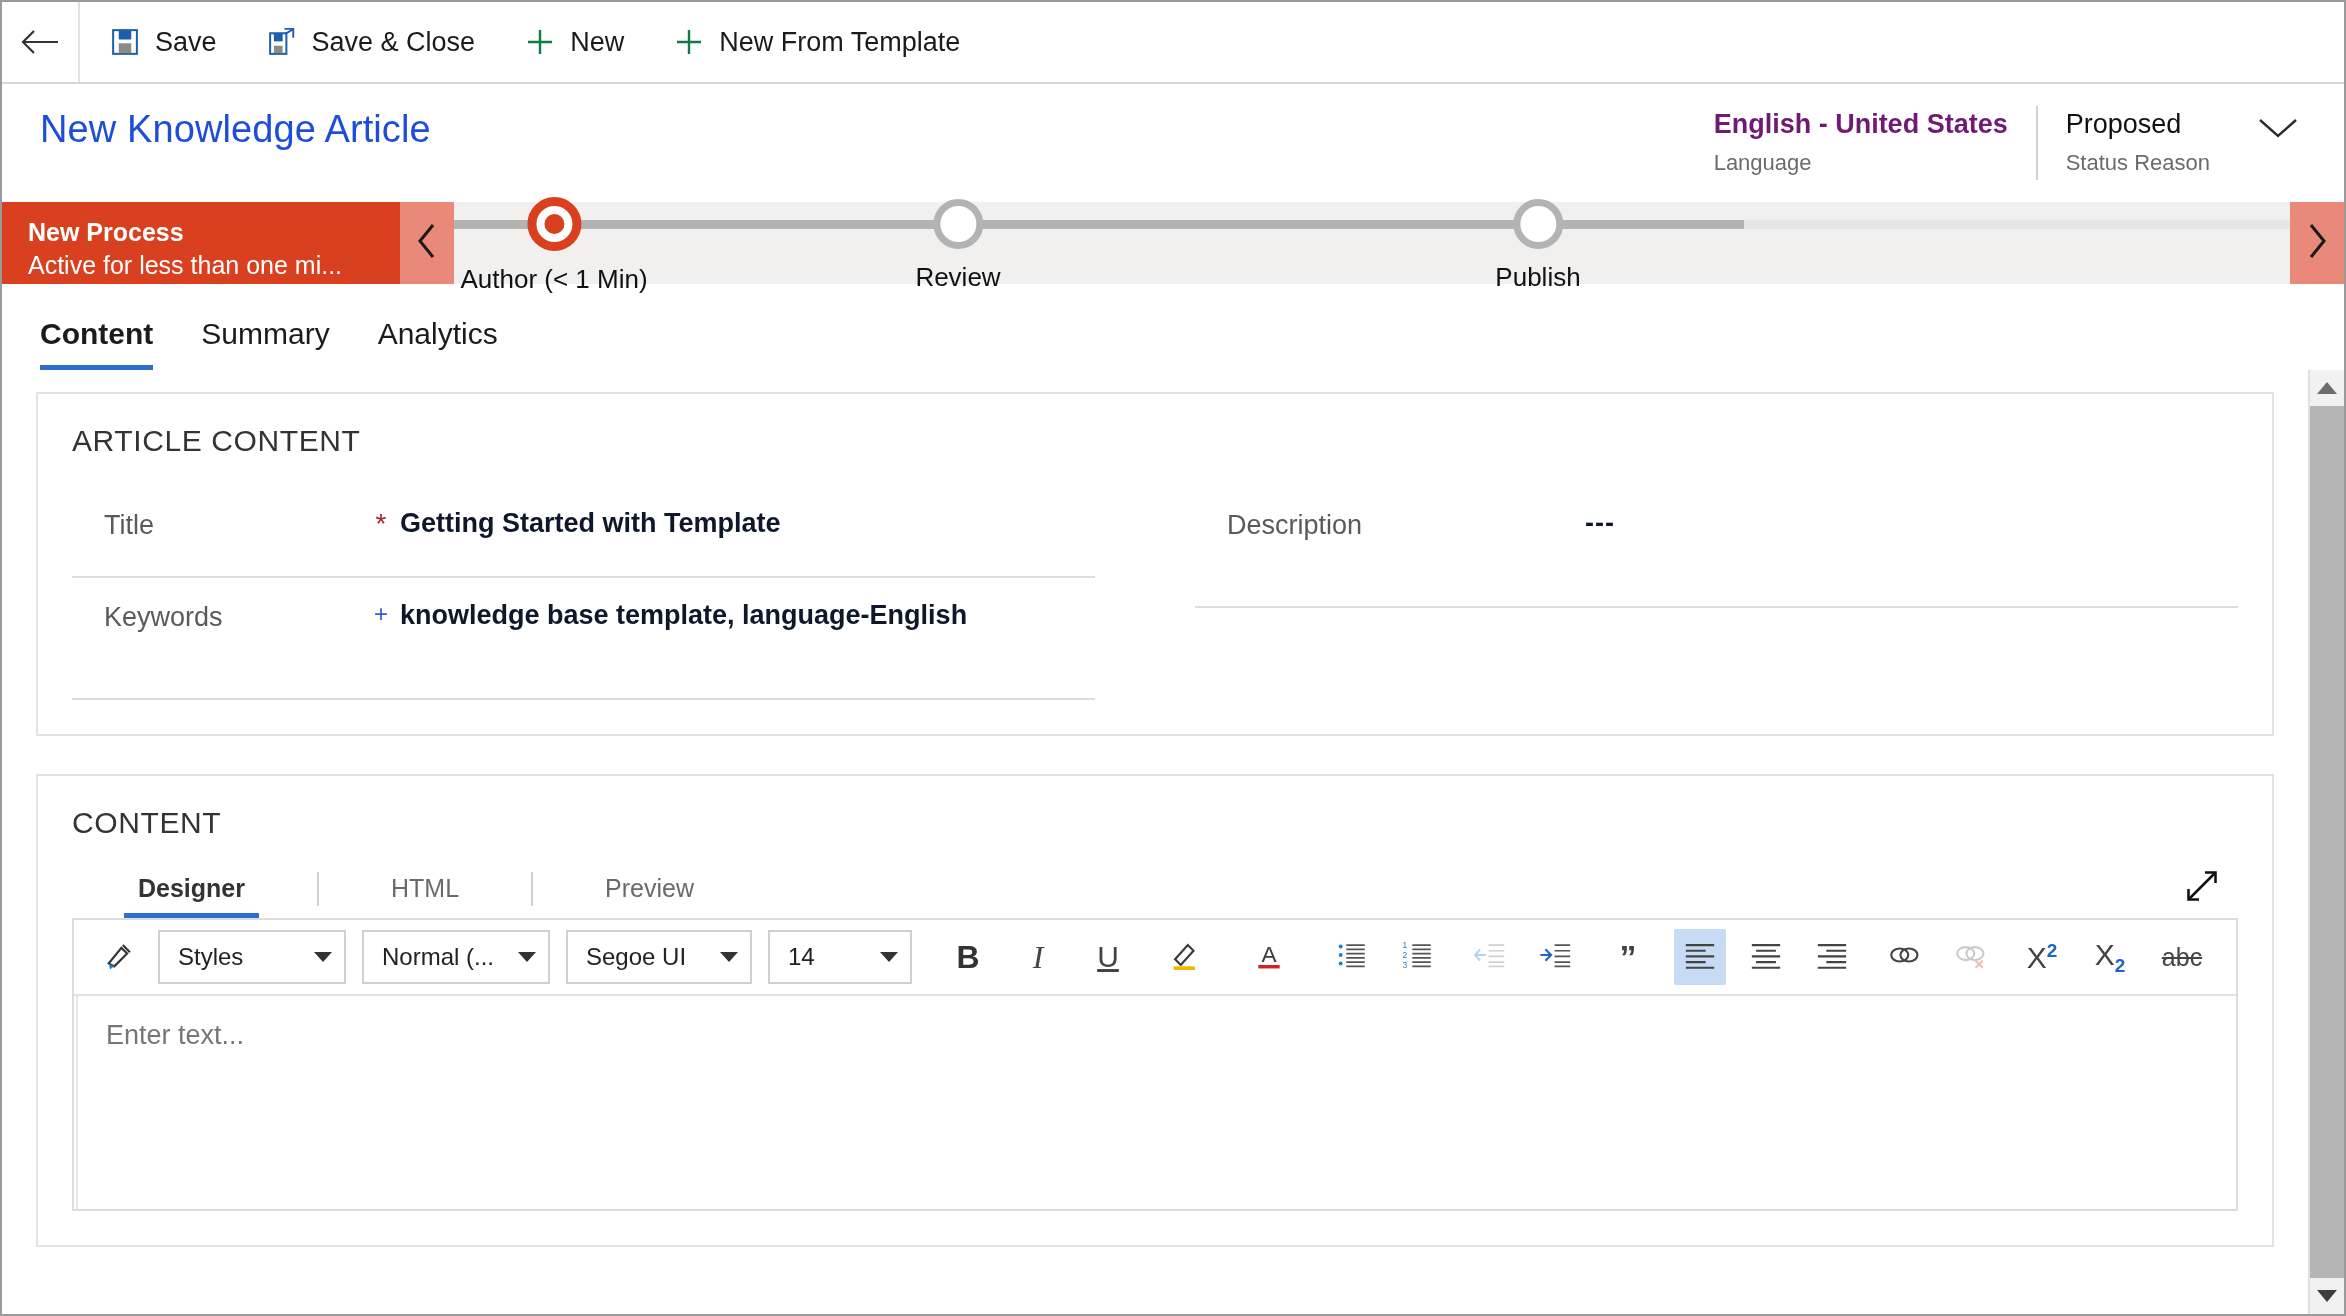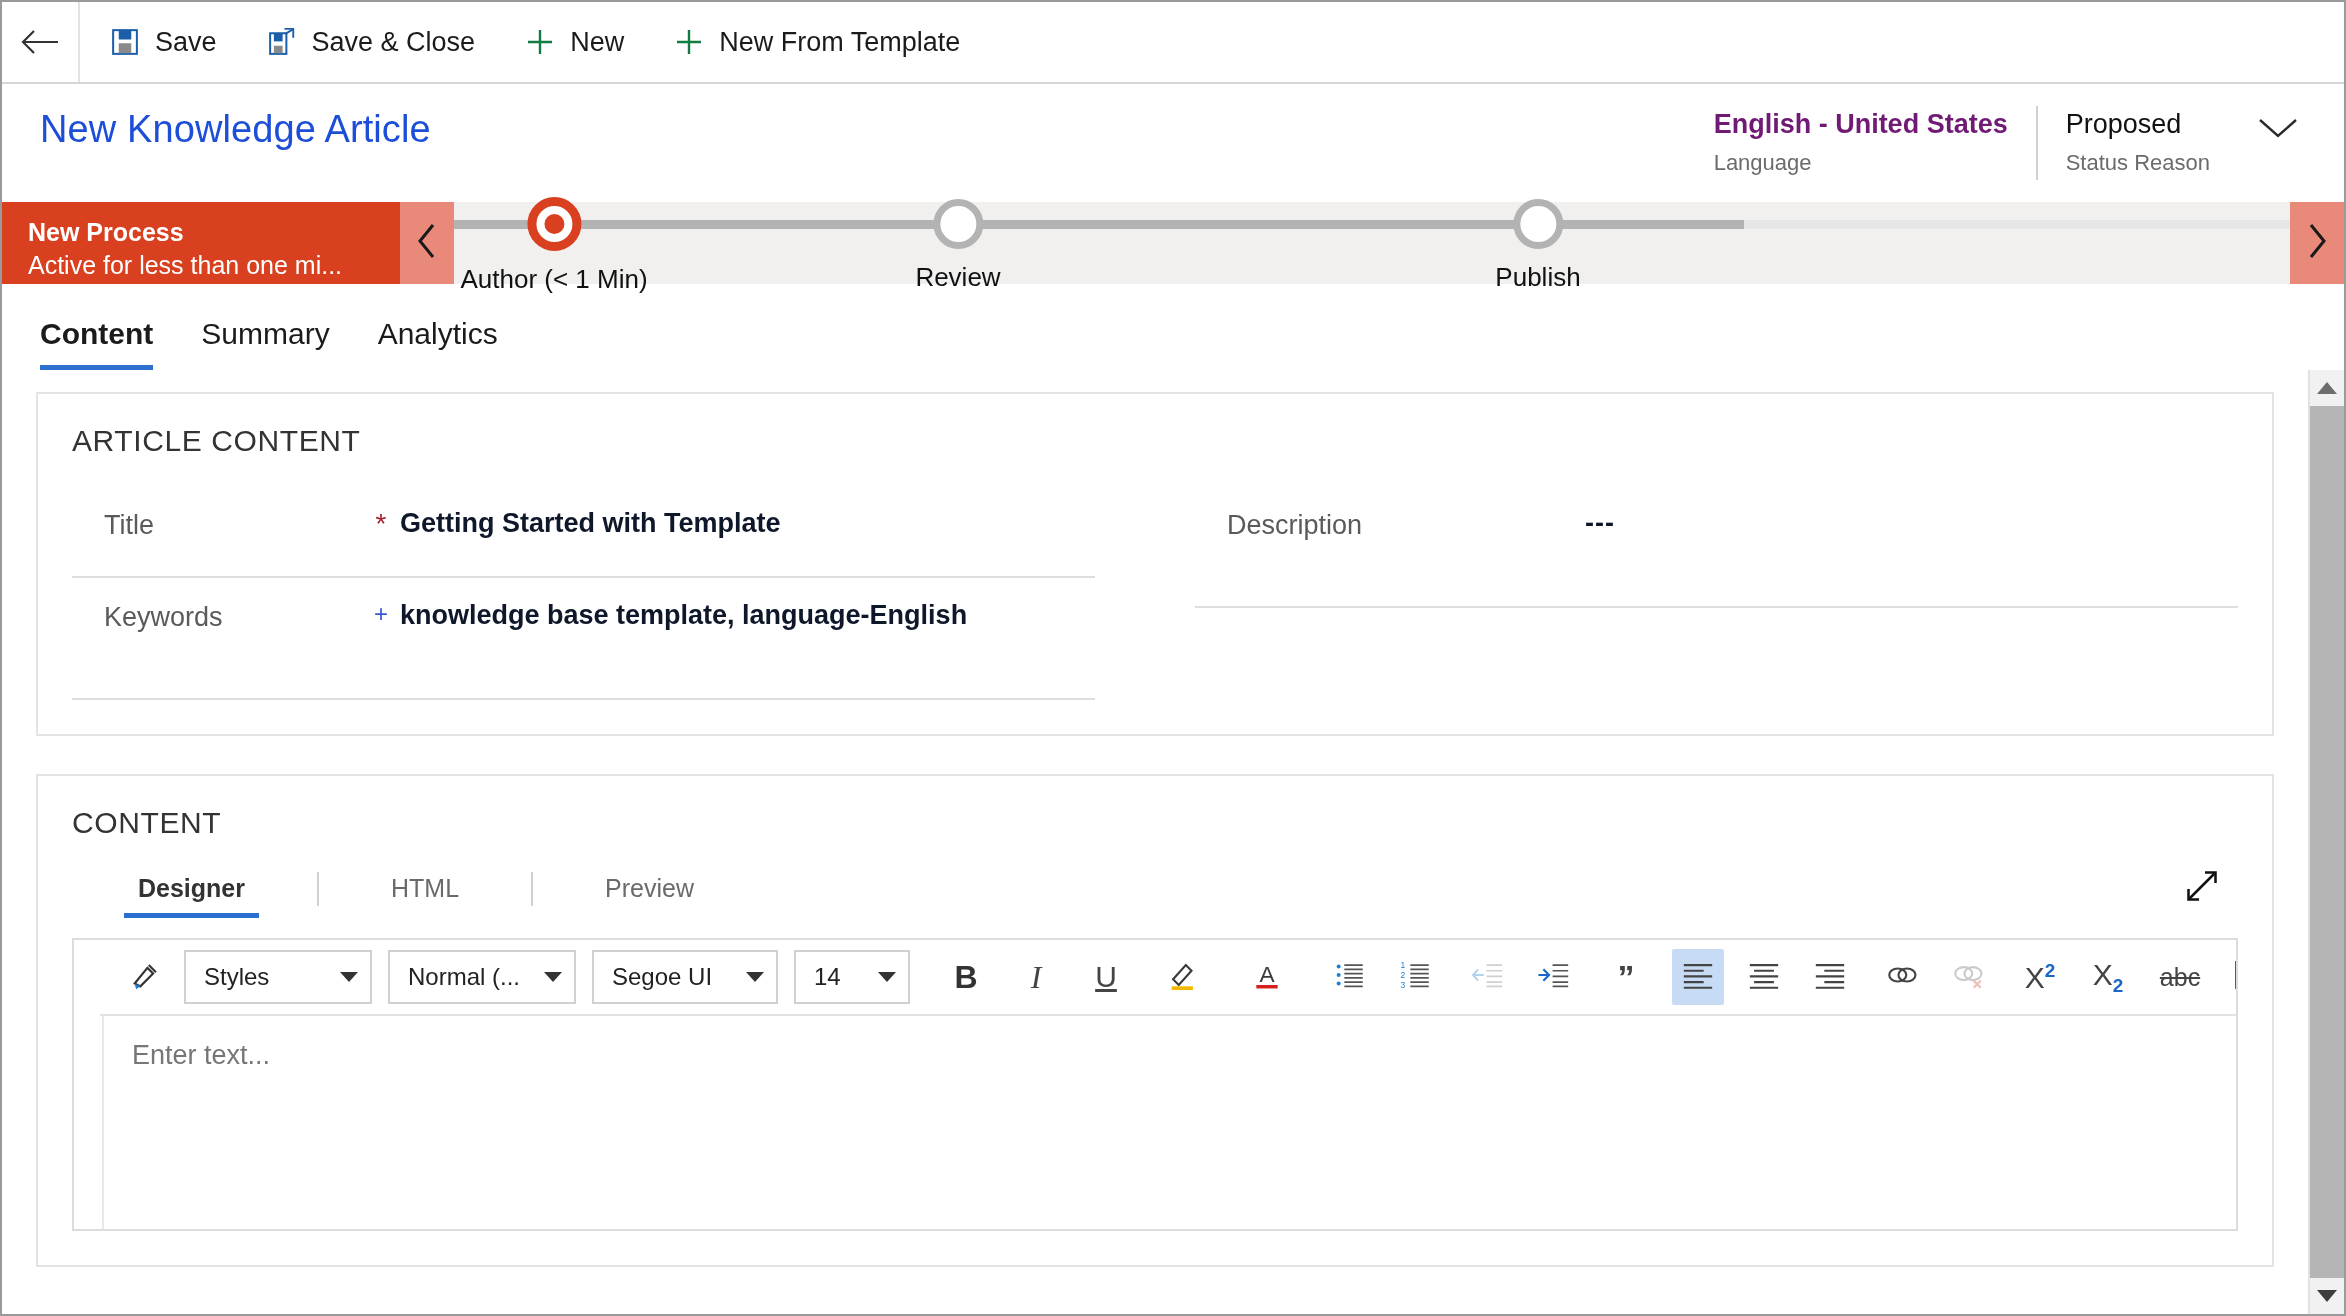--- a/index.html
+++ b/index.html
@@ -191,24 +191,22 @@
     font-size: 25px; color: #6a6a6a;
     padding: 0 14px 10px 14px;
     border-bottom: 5px solid transparent;
     cursor: pointer;
   }
   .ed-tab.active { color: #333; font-weight: bold; border-bottom-color: #2c6fd1; }
   .ed-sep { width: 2px; height: 34px; background: #cfcfcf; margin: 0 14px 12px 14px; }
   .expand-btn { padding: 0 18px 10px 0; cursor: pointer; }
 
   .editor-box {
-    margin-top: 20px;
     border: 2px solid #dcdcdc;
     background: #fff;
-    padding-left: 26px;
   }
   .rte-toolbar {
     display: flex; align-items: center;
     height: 76px;
     padding: 0 16px;
     border-bottom: 2px solid #e2e2e2;
     background: #fff;
     overflow: hidden;
   }
   .tb-btn {
@@ -230,21 +228,21 @@
     cursor: pointer; flex: 0 0 auto;
   }
   .tb-select .caret {
     width: 0; height: 0; margin-left: 18px;
     border-left: 9px solid transparent; border-right: 9px solid transparent;
     border-top: 10px solid #333;
   }
   .sel-styles { width: 188px; }
   .sel-format { width: 188px; }
   .sel-font { width: 186px; }
-  .sel-size { width: 116px; }
+  .sel-size { width: 144px; }
   .tb-ico-text { font-size: 30px; color: #444; }
   .tb-ico-text.bold { font-weight: bold; font-size: 32px; color: #333; }
   .tb-ico-text.italic { font-style: italic; font-family: "Liberation Serif", serif; font-size: 32px; }
   .tb-ico-text.under { text-decoration: underline; font-size: 30px; }
   .tb-ico-text.quote { font-weight: bold; font-size: 34px; }
   .tb-ico-text.strike { text-decoration: line-through; font-size: 25px; }
   .tb-ico-text.sup sup { font-size: 19px; color: #1b66c9; font-weight: bold; }
   .tb-ico-text.sub sub { font-size: 19px; color: #1b66c9; font-weight: bold; }
 
   .editor-canvas {

